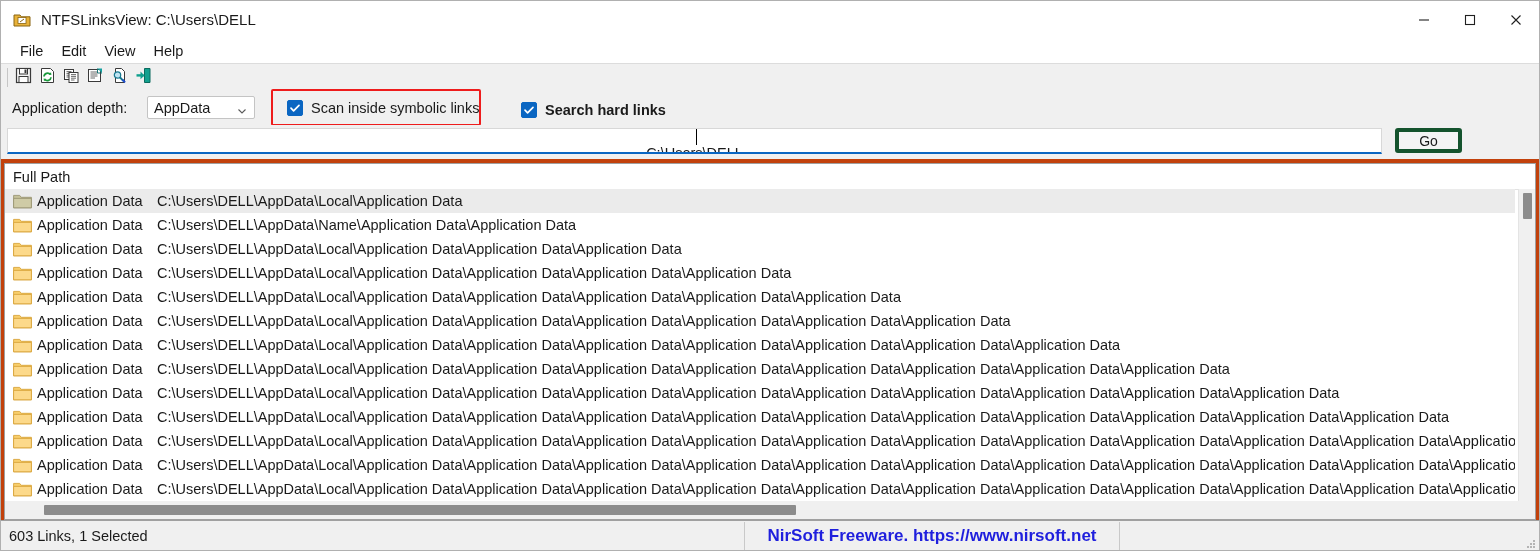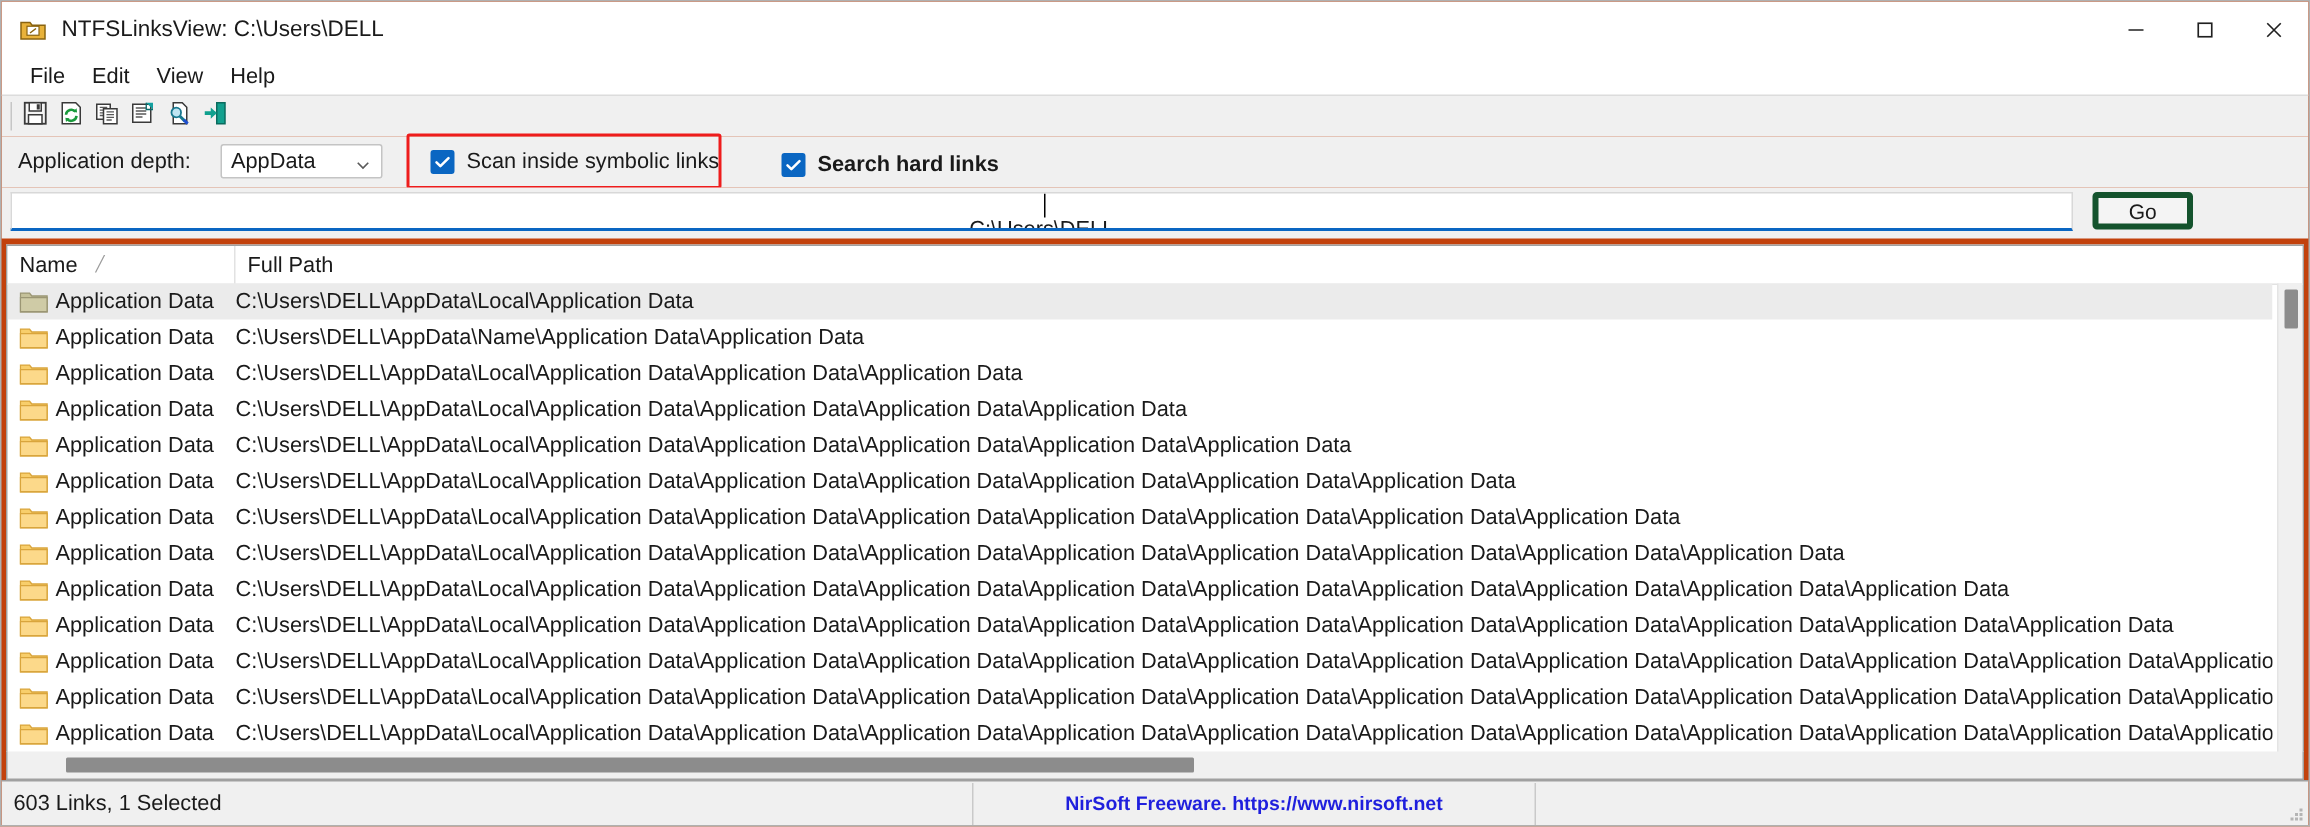--- a/index.html
+++ b/index.html
@@ -347,30 +347,30 @@
     box-sizing: border-box;
     display: flex;
     align-items: center;
   }
   .sb-pane {
     height: 28px;
     display: flex;
     align-items: center;
     box-sizing: border-box;
   }
-  .sb-p1 { width: 648px; border-right: 1px solid #c9c9c9; padding-left: 8px; }
+  .sb-p1 { width: 744px; border-right: 1px solid #c9c9c9; padding-left: 8px; }
   .sb-p2 { width: 375px; border-right: 1px solid #c9c9c9; justify-content: center; }
   .sb-p3 { flex: 1; }
   .sb-text {
     font-size: 14.5px;
     color: #1a1a1a;
     white-space: nowrap;
   }
   .sb-link {
-    font-size: 13px;
+    font-size: 17px;
     font-weight: bold;
     color: #1f1fdd;
     white-space: nowrap;
   }
   .grip {
     position: absolute;
     right: 3px; bottom: 3px;
     width: 12px; height: 12px;
   }
 </style>
@@ -520,24 +520,20 @@
   <div class="pathrow">
     <div class="pathinput" title="Enter folder path">
       <span class="caret"></span>
       <span class="pathtext">C:\Users\DELL</span>
     </div>
     <div class="gobtn">Go</div>
   </div>
 
   <div class="listview">
     <div class="lv-header">
-      <div class="lv-col col-name">
-        <span>Name</span>
-        <span class="sort-ind">╱</span>
-      </div>
       <div class="lv-col col-path">
         <span>Full Path</span>
       </div>
     </div>
 
     <div class="lv-rows" id="rows-host">
         <div class="lv-row selected">
           <span class="folder-ico"><svg width="19" height="15" viewBox="0 0 19 15">
               <path d="M0.6 1.4h6.1l1.5 1.9H18.4V13.8H0.6z" fill="#c5c19a" stroke="#9b9674" stroke-width="0.9"></path>
               <path d="M0.6 4.4h17.8v9.4H0.6z" fill="#cfcba6" stroke="#9b9674" stroke-width="0.9"></path>

